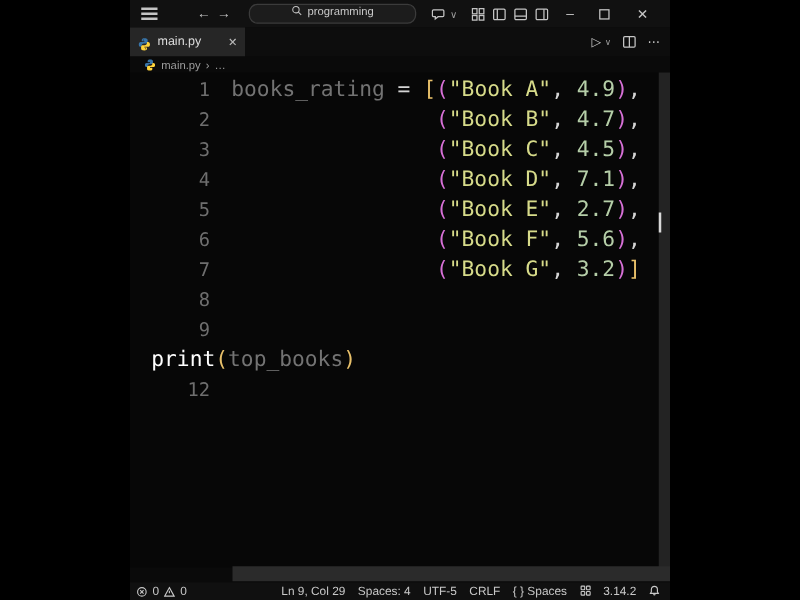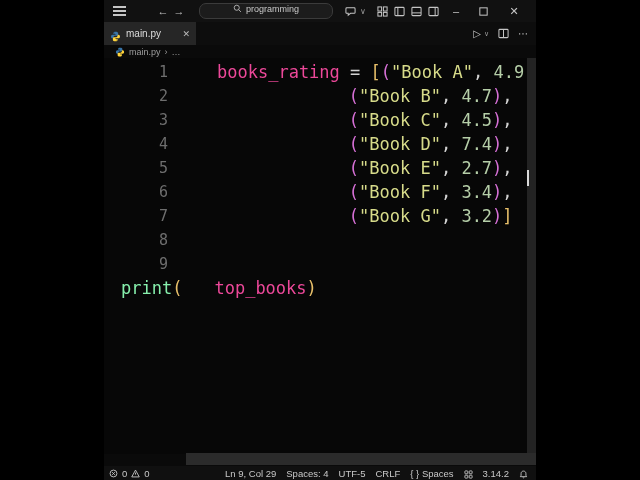--- a/index.html
+++ b/index.html
@@ -38,37 +38,37 @@
   
   .breadcrumb { position:absolute; left:0; top:45px; width:100%; height:13px; display:flex;
                 align-items:center; gap:4px; padding-left:11px; color:#9d9d9d; font-size:9px; }
 
   
   .editor { position:absolute; left:0; top:58px; width:100%; height:396px; background:#070707;
             font-family:"DejaVu Sans Mono", monospace; padding-top:2px; overflow:hidden; }
   .line { display:flex; height:24px; line-height:24px; }
   .gutter { width:64px; text-align:right; color:#6e6e6e; font-size:15px; flex:none; }
   .code { padding-left:17px; font-size:17px; color:#d4d4d4; white-space:pre; }
-  .seg-v { color:#ec4899;margin-left:32px; } .seg-o { color:#d4d4d4; } .seg-s { color:#d7db8a; }
+  .seg-v { color:#737373; } .seg-o { color:#d4d4d4; } .seg-s { color:#d7db8a; }
   .seg-n { color:#b5cea8; } .seg-g { color:#e8c06a; } .seg-m { color:#d670d6; }
-  .seg-f { color:#86efac; }
+  .seg-f { color:#ffffff; }
   .seg-gx { color:#e8c06a; background:#242424; outline:1px solid #5f5f5f; }
   .caret { display:inline-block; width:2px; height:18px; background:#ffffff; vertical-align:-3px; }
   .ibeam { display:inline-block; margin-left:7px; vertical-align:-2px; }
 
   
   .vscroll { position:absolute; right:0; top:58px; width:9px; height:396px; background:#232323; }
   .vscroll-mark { position:absolute; left:0; top:112px; width:2px; height:16px; background:#d8d8d8; }
   .hscroll { position:absolute; left:82px; top:453px; width:350px; height:12px; background:#2b2b2b; }
 
   
   .statusbar { position:absolute; left:0; top:466px; width:100%; height:14px; background:#101010;
                display:flex; align-items:center; color:#c8c8c8; font-size:9.5px; }
   .status-left { display:flex; align-items:center; gap:4px; padding-left:5px; }
-  .status-right { margin-left:auto; display:flex; align-items:flex-end; gap:10px; padding-right:8px; }
+  .status-right { margin-left:auto; display:flex; align-items:flex-start; gap:10px; padding-right:8px; }
   .st-svg { width:9px; height:9px; stroke:#c8c8c8; fill:none; stroke-width:1; }
 </style>
 </head>
 <body>
 
 <div class="stage">
   <div class="window">
 
     <div class="titlebar">
       <div class="tb-icon hamburger">
@@ -170,45 +170,46 @@
         <div class="line">
           <span class="gutter">2</span>
           <span class="code"><span class="seg-o">                </span><span class="seg-m">(</span><span class="seg-s">"Book B"</span><span class="seg-o">, </span><span class="seg-n">4.7</span><span class="seg-m">)</span><span class="seg-o">,</span></span>
         </div>
         <div class="line">
           <span class="gutter">3</span>
           <span class="code"><span class="seg-o">                </span><span class="seg-m">(</span><span class="seg-s">"Book C"</span><span class="seg-o">, </span><span class="seg-n">4.5</span><span class="seg-m">)</span><span class="seg-o">,</span></span>
         </div>
         <div class="line">
           <span class="gutter">4</span>
-          <span class="code"><span class="seg-o">                </span><span class="seg-m">(</span><span class="seg-s">"Book D"</span><span class="seg-o">, </span><span class="seg-n">7.4</span><span class="seg-m">)</span><span class="seg-o">,</span></span>
+          <span class="code"><span class="seg-o">                </span><span class="seg-m">(</span><span class="seg-s">"Book D"</span><span class="seg-o">, </span><span class="seg-n">7.1</span><span class="seg-m">)</span><span class="seg-o">,</span></span>
         </div>
         <div class="line">
           <span class="gutter">5</span>
           <span class="code"><span class="seg-o">                </span><span class="seg-m">(</span><span class="seg-s">"Book E"</span><span class="seg-o">, </span><span class="seg-n">2.7</span><span class="seg-m">)</span><span class="seg-o">,</span></span>
         </div>
         <div class="line">
           <span class="gutter">6</span>
-          <span class="code"><span class="seg-o">                </span><span class="seg-m">(</span><span class="seg-s">"Book F"</span><span class="seg-o">, </span><span class="seg-n">3.4</span><span class="seg-m">)</span><span class="seg-o">,</span></span>
+          <span class="code"><span class="seg-o">                </span><span class="seg-m">(</span><span class="seg-s">"Book F"</span><span class="seg-o">, </span><span class="seg-n">5.6</span><span class="seg-m">)</span><span class="seg-o">,</span></span>
         </div>
         <div class="line">
           <span class="gutter">7</span>
           <span class="code"><span class="seg-o">                </span><span class="seg-m">(</span><span class="seg-s">"Book G"</span><span class="seg-o">, </span><span class="seg-n">3.2</span><span class="seg-m">)</span><span class="seg-g">]</span></span>
         </div>
         <div class="line">
           <span class="gutter">8</span>
           <span class="code"></span>
         </div>
         <div class="line">
           <span class="gutter">9</span>
         </div>
         <div class="line">
           <span class="code"><span class="seg-f">print</span><span class="seg-g">(</span><span class="seg-v">top_books</span><span class="seg-g">)</span></span>
         </div>
         <div class="line">
+          <span class="gutter">12</span>
           <span class="code"></span>
         </div>
       </div>
     <div class="vscroll">
       <div class="vscroll-mark"></div>
     </div>
     <div class="hscroll"></div>
 
     <div class="statusbar">
       <div class="status-left">

